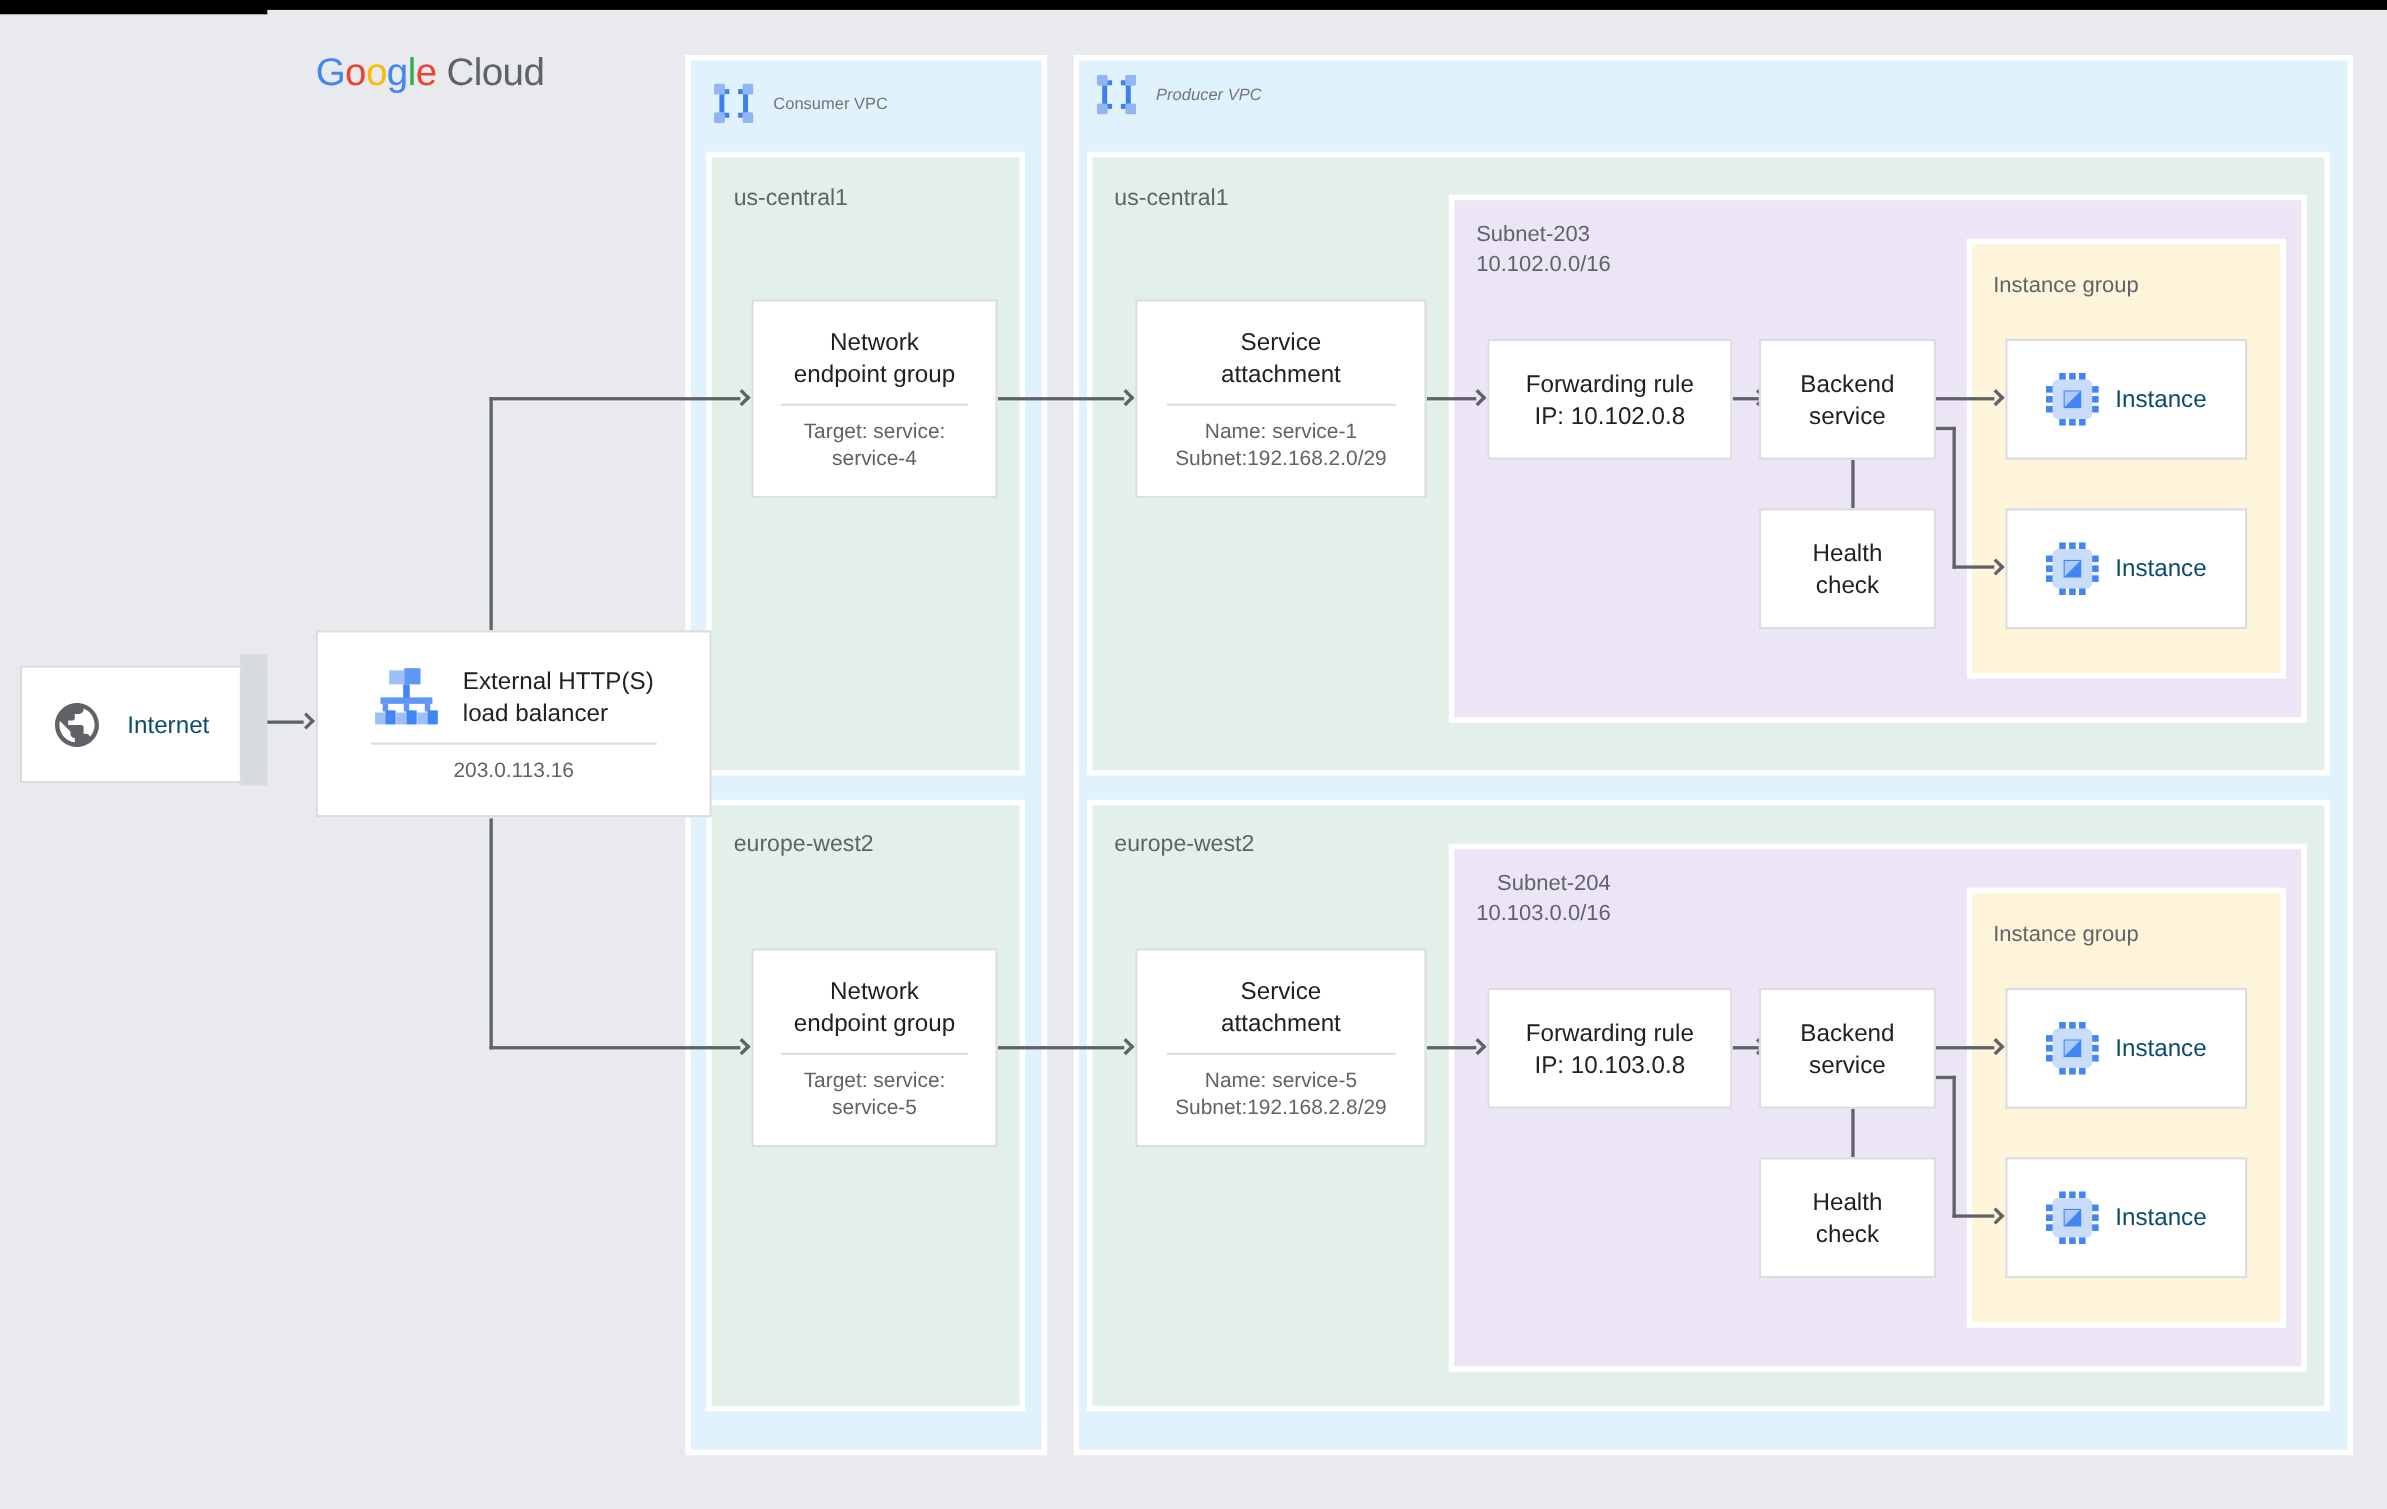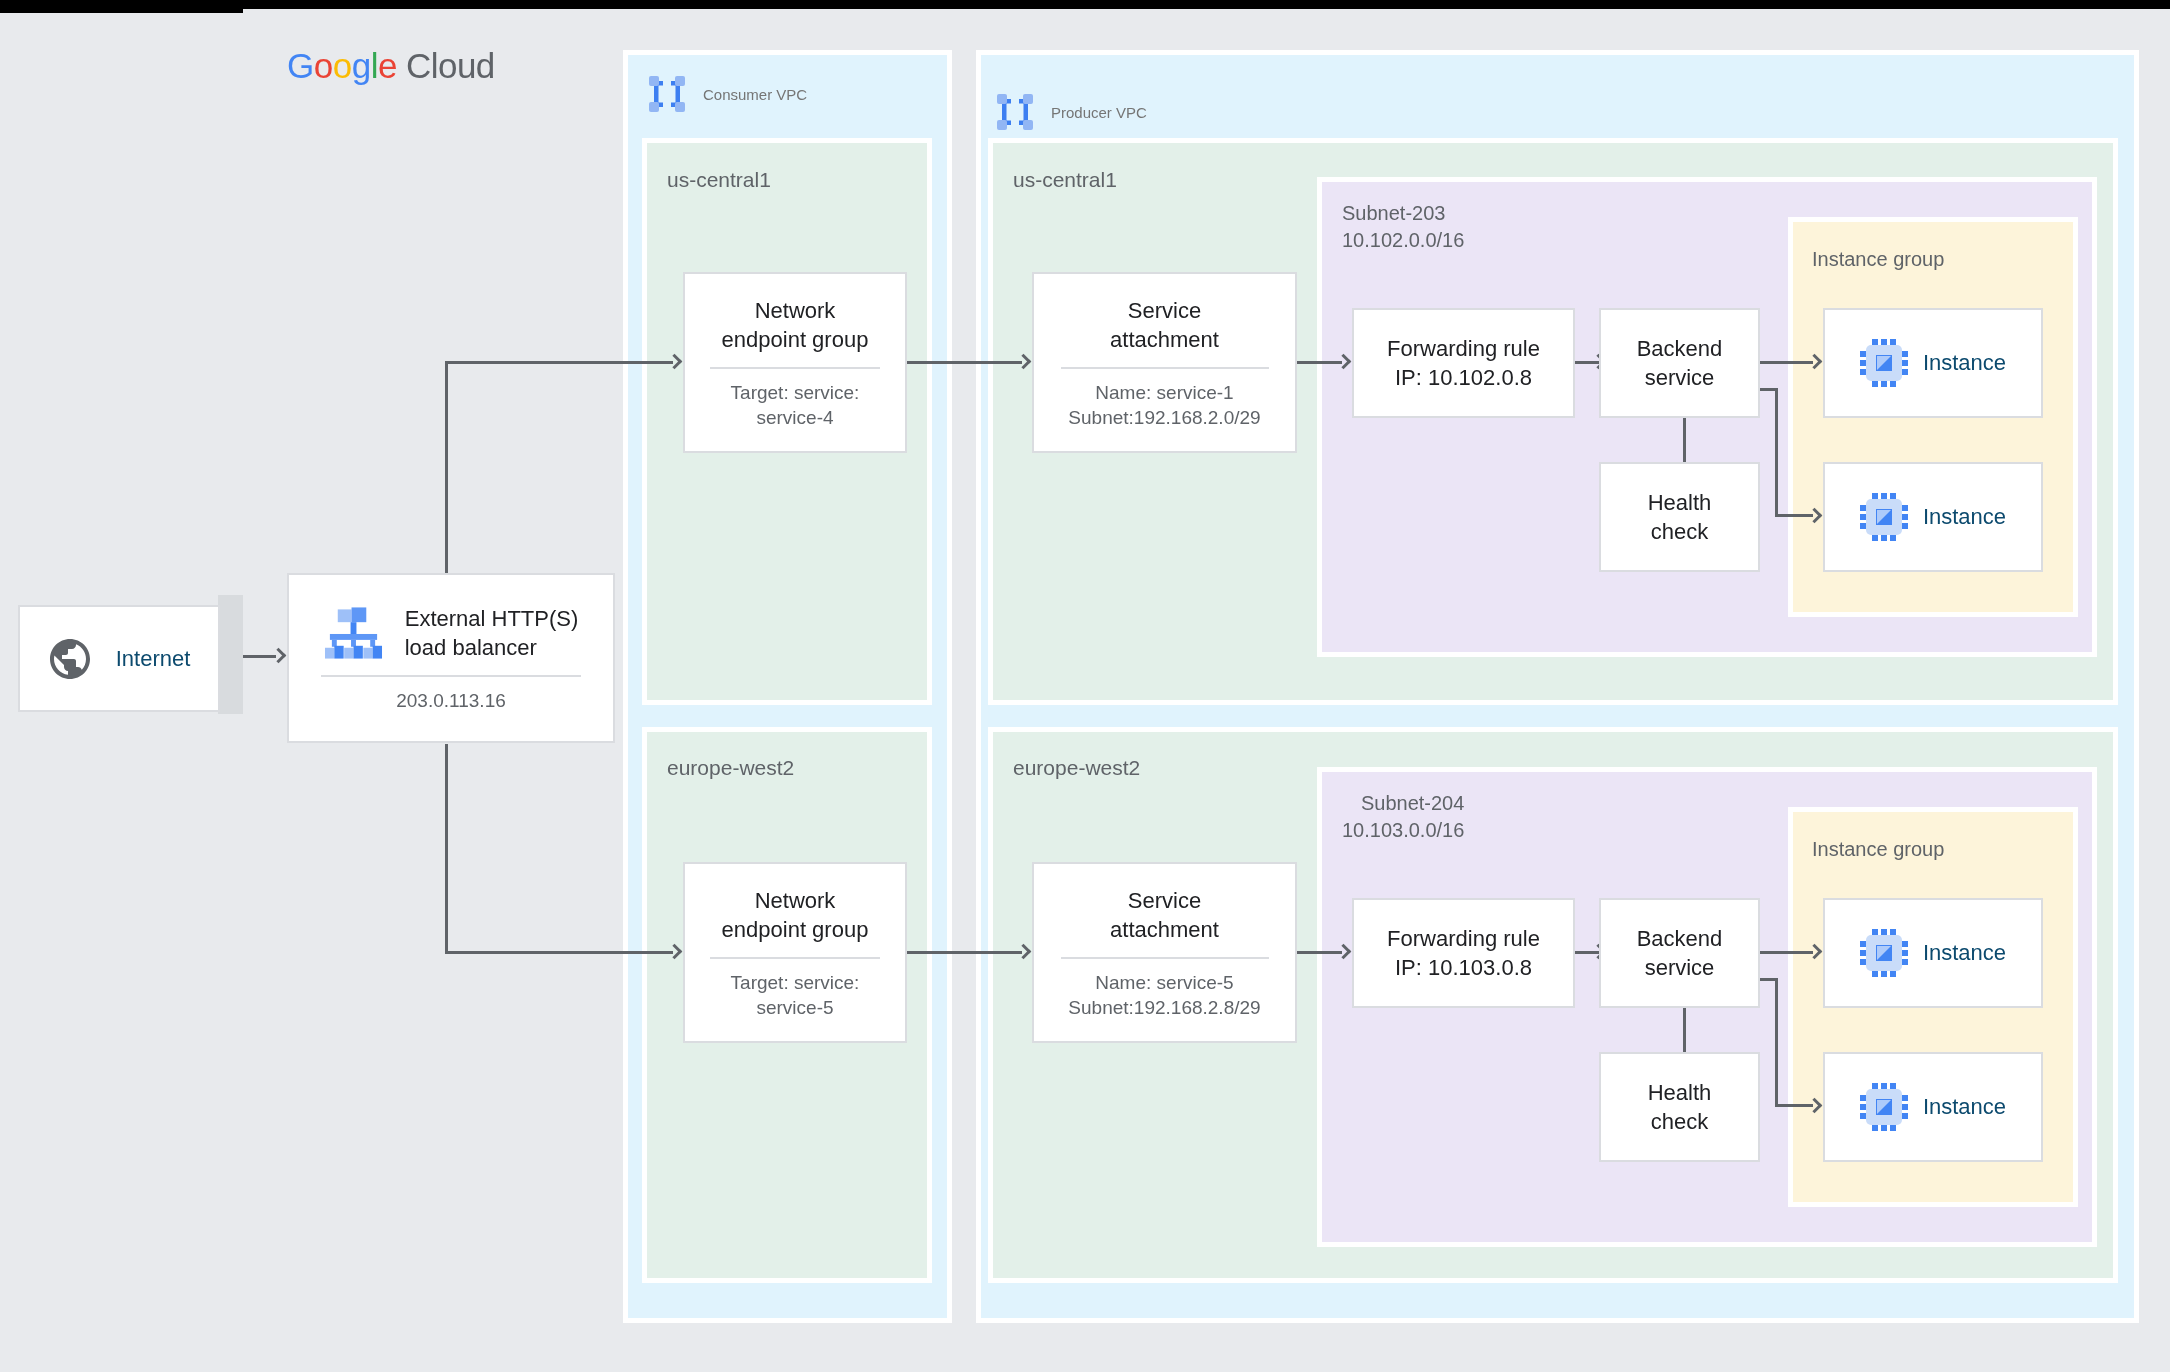--- a/index.html
+++ b/index.html
@@ -103,21 +103,21 @@
         <use href="#vpc-icon-def"></use>
       </svg>
     <span class="panel-label">Consumer VPC</span>
   </div>
   <div class="region" style="left:647px;top:143px;width:280px;height:557px;"></div>
   <div class="region-label" style="left:667px;top:168px;">us-central1</div>
   <div class="region" style="left:647px;top:732px;width:280px;height:546px;"></div>
   <div class="region-label" style="left:667px;top:756px;">europe-west2</div>
 
   <div class="panel" style="left:981px;top:55px;width:1153px;height:1263px;"></div>
-  <div class="panel-head" style="left:997px;top:94px;">
+  <div class="panel-head" style="left:997px;top:68px;font-style:italic;">
     <svg width="36" height="36" viewBox="0 0 36 36">
         <use href="#vpc-icon-def"></use>
       </svg>
     <span class="panel-label">Producer VPC</span>
   </div>
   <div class="region" style="left:993px;top:143px;width:1120px;height:557px;"></div>
   <div class="region-label" style="left:1013px;top:168px;">us-central1</div>
   <div class="region" style="left:993px;top:732px;width:1120px;height:546px;"></div>
   <div class="region-label" style="left:1013px;top:756px;">europe-west2</div>
 
@@ -182,21 +182,21 @@
   <div class="chev" style="left:1809px;top:1100px;"></div>
 
   <div class="abs" style="left:218px;top:595px;width:25px;height:119px;background:#d8dbde;"></div>
   <div class="node rowbox" style="left:18px;top:605px;width:202px;height:107px;gap:24px;">
     <svg width="44" height="44" viewBox="0 0 44 44">
         <use href="#globe-icon-def"></use>
       </svg>
     <span class="instance-label">Internet</span>
   </div>
 
-  <div class="node" style="left:287px;top:573px;width:328px;height:170px;">
+  <div class="node" style="left:287px;top:573px;width:360px;height:170px;">
     <div style="display:flex;align-items:center;gap:22px;text-align:left;">
       <svg width="59" height="52" viewBox="0 0 60 52">
           <use href="#lb-icon-def"></use>
         </svg>
       <div class="title">
         <div>External HTTP(S)</div>
         <div>load balancer</div>
       </div>
     </div>
     <div class="divider" style="width:260px;"></div>

